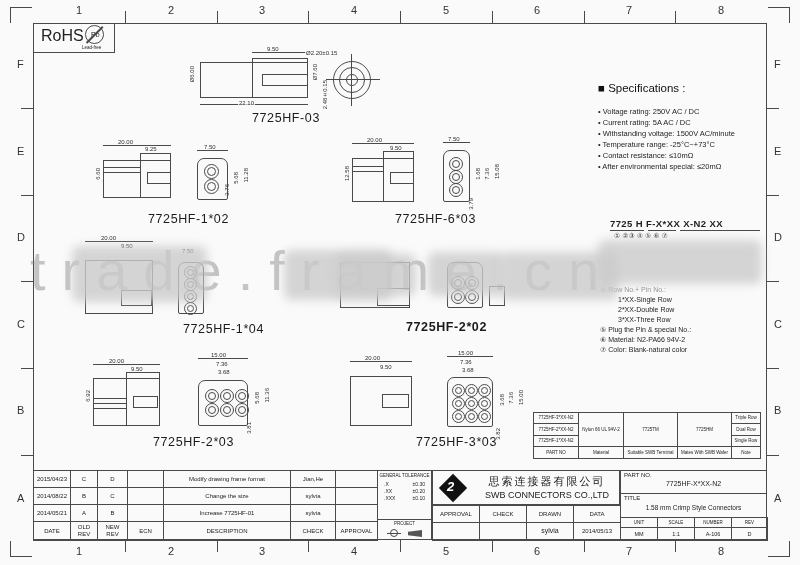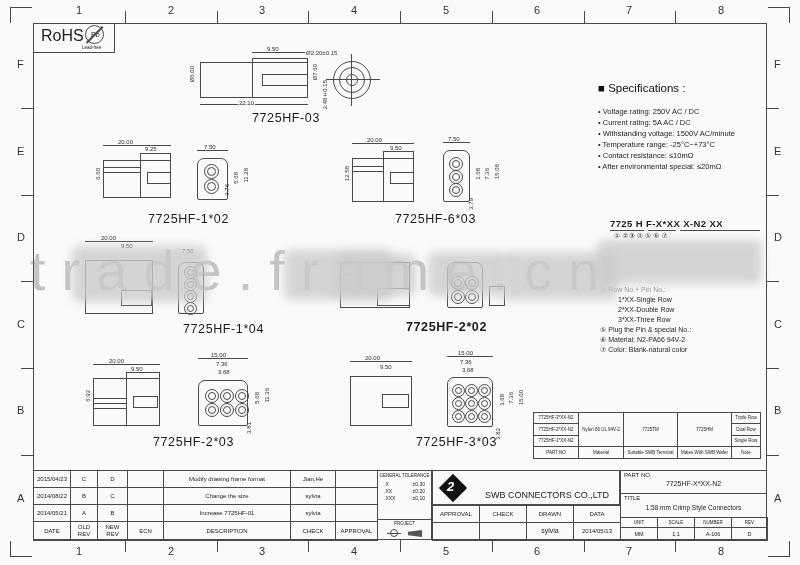--- a/index.html
+++ b/index.html
@@ -431,20 +431,21 @@
   <div class="rect" style="left:377px;top:519px;width:55px;height:21px;">
     <div style="font-size:4.5px;text-align:center;margin-top:1px;">PROJECT</div>
     <span class="circ" style="left:12px;top:9px;width:8px;height:8px;border-width:1px;"></span>
     <span class="ln" style="left:9px;top:13px;width:14px;height:1px;"></span>
     <span class="abs" style="left:30px;top:10px;width:14px;height:7px;background:#555;clip-path:polygon(0 25%,100% 0,100% 100%,0 75%);"></span>
   </div>
 
   <div class="rect" style="left:432px;top:470px;width:188px;height:35px;">
     <span class="abs" style="left:10px;top:7px;width:20px;height:20px;background:#111;transform:rotate(45deg);"></span>
     <span class="abs" style="left:14px;top:8px;color:#fff;font-size:13px;font-weight:bold;font-style:italic;z-index:2;">2</span>
+    <div class="abs" style="left:44px;top:3px;width:140px;font-size:11px;letter-spacing:2px;text-align:center;font-family:'DejaVu Sans',sans-serif;">思索连接器有限公司</div>
     <div class="abs" style="left:44px;top:19px;width:140px;font-size:9px;text-align:center;white-space:nowrap;">SWB CONNECTORS CO.,LTD</div>
   </div>
 
   <table class="signs">
     <colgroup>
         <col style="width:47px">
         <col style="width:47px">
         <col style="width:47px">
         <col style="width:47px">
       </colgroup>

